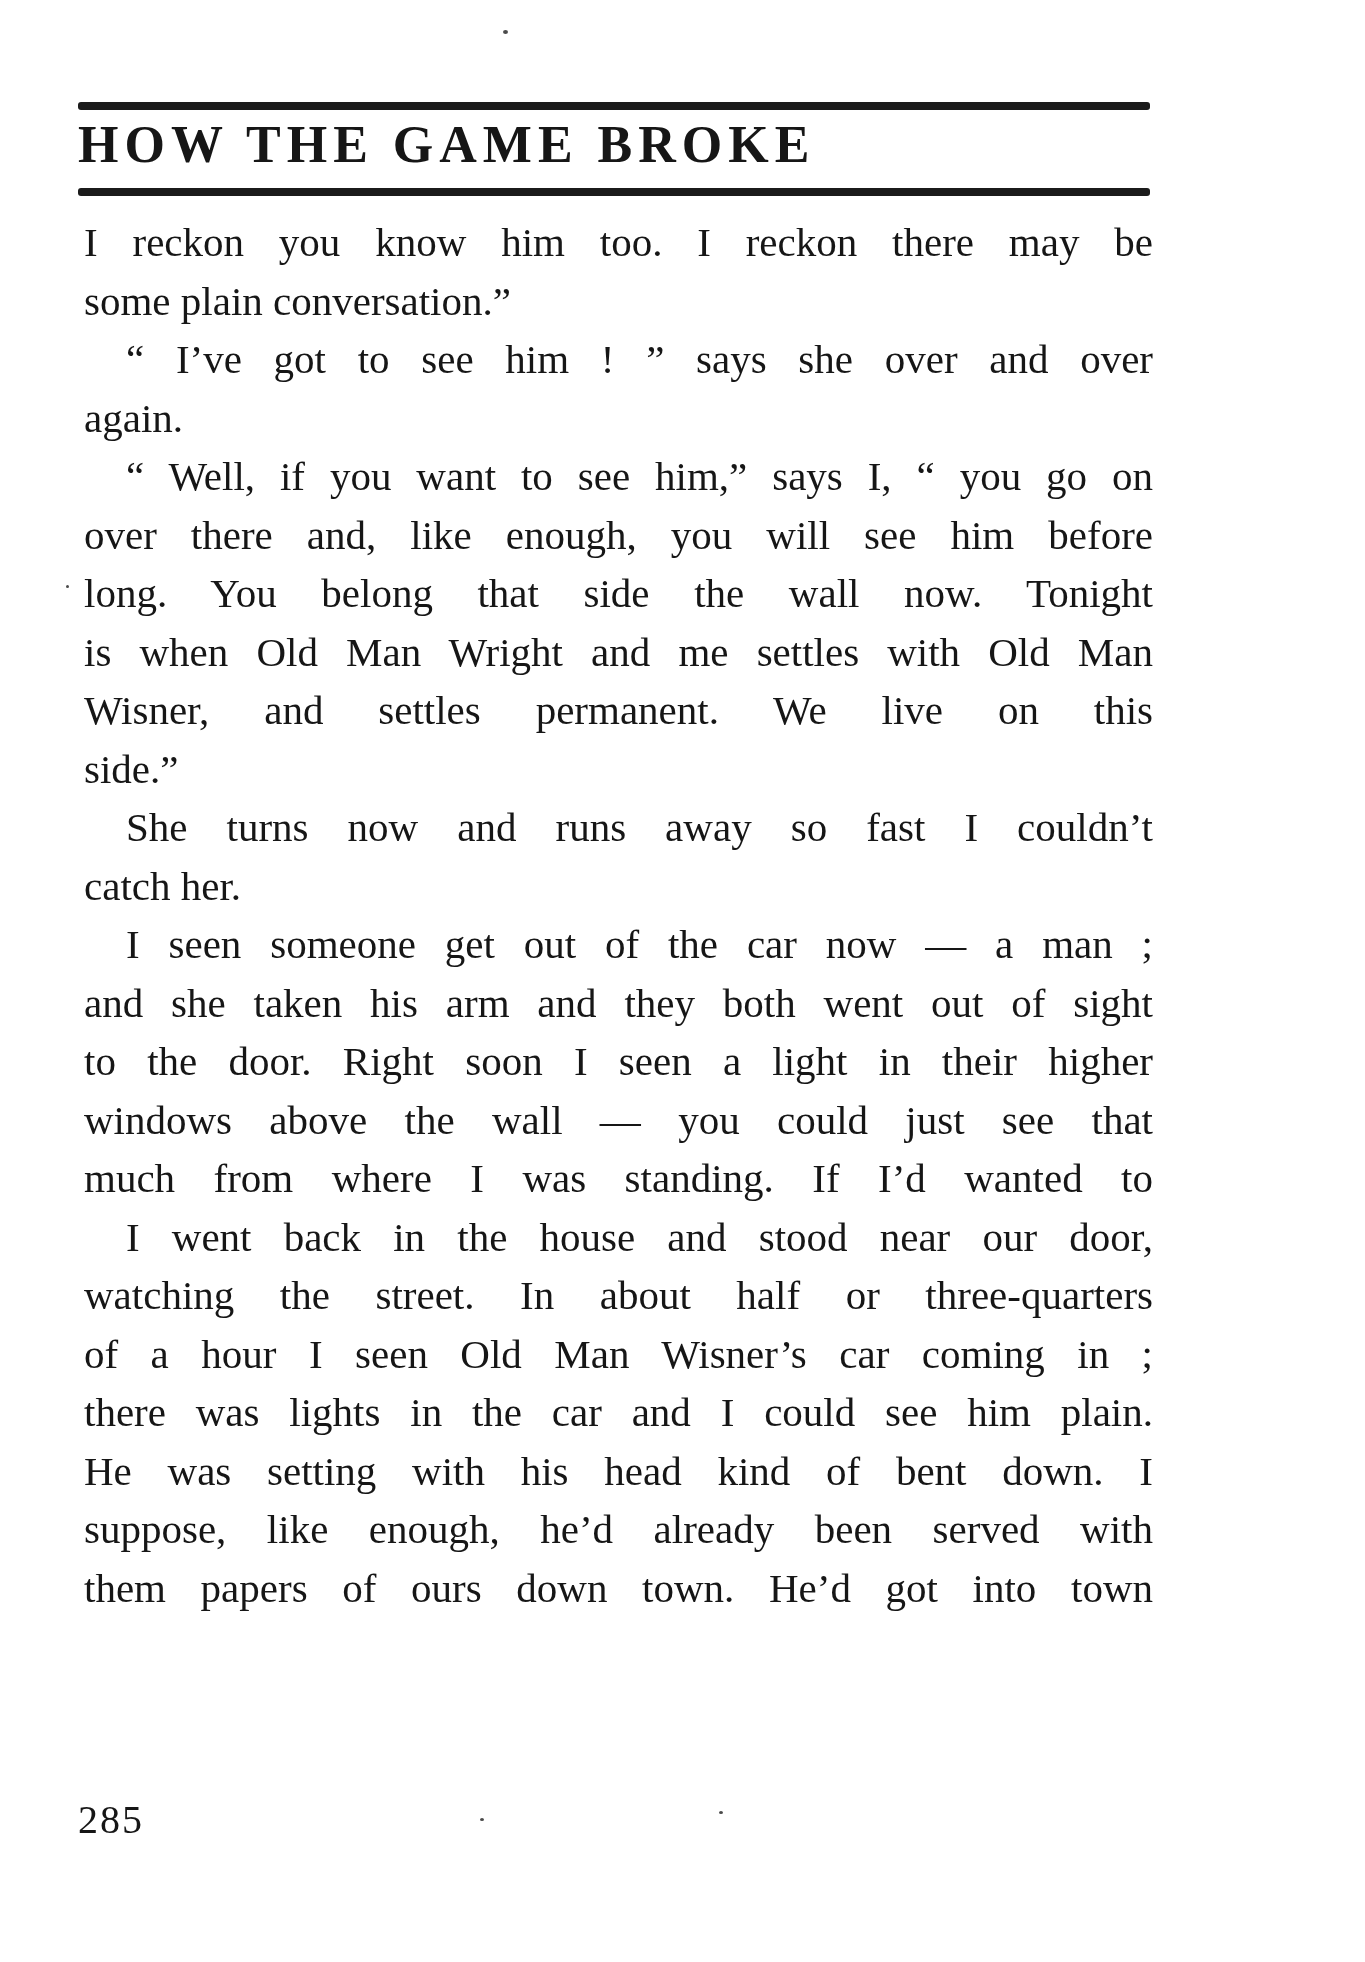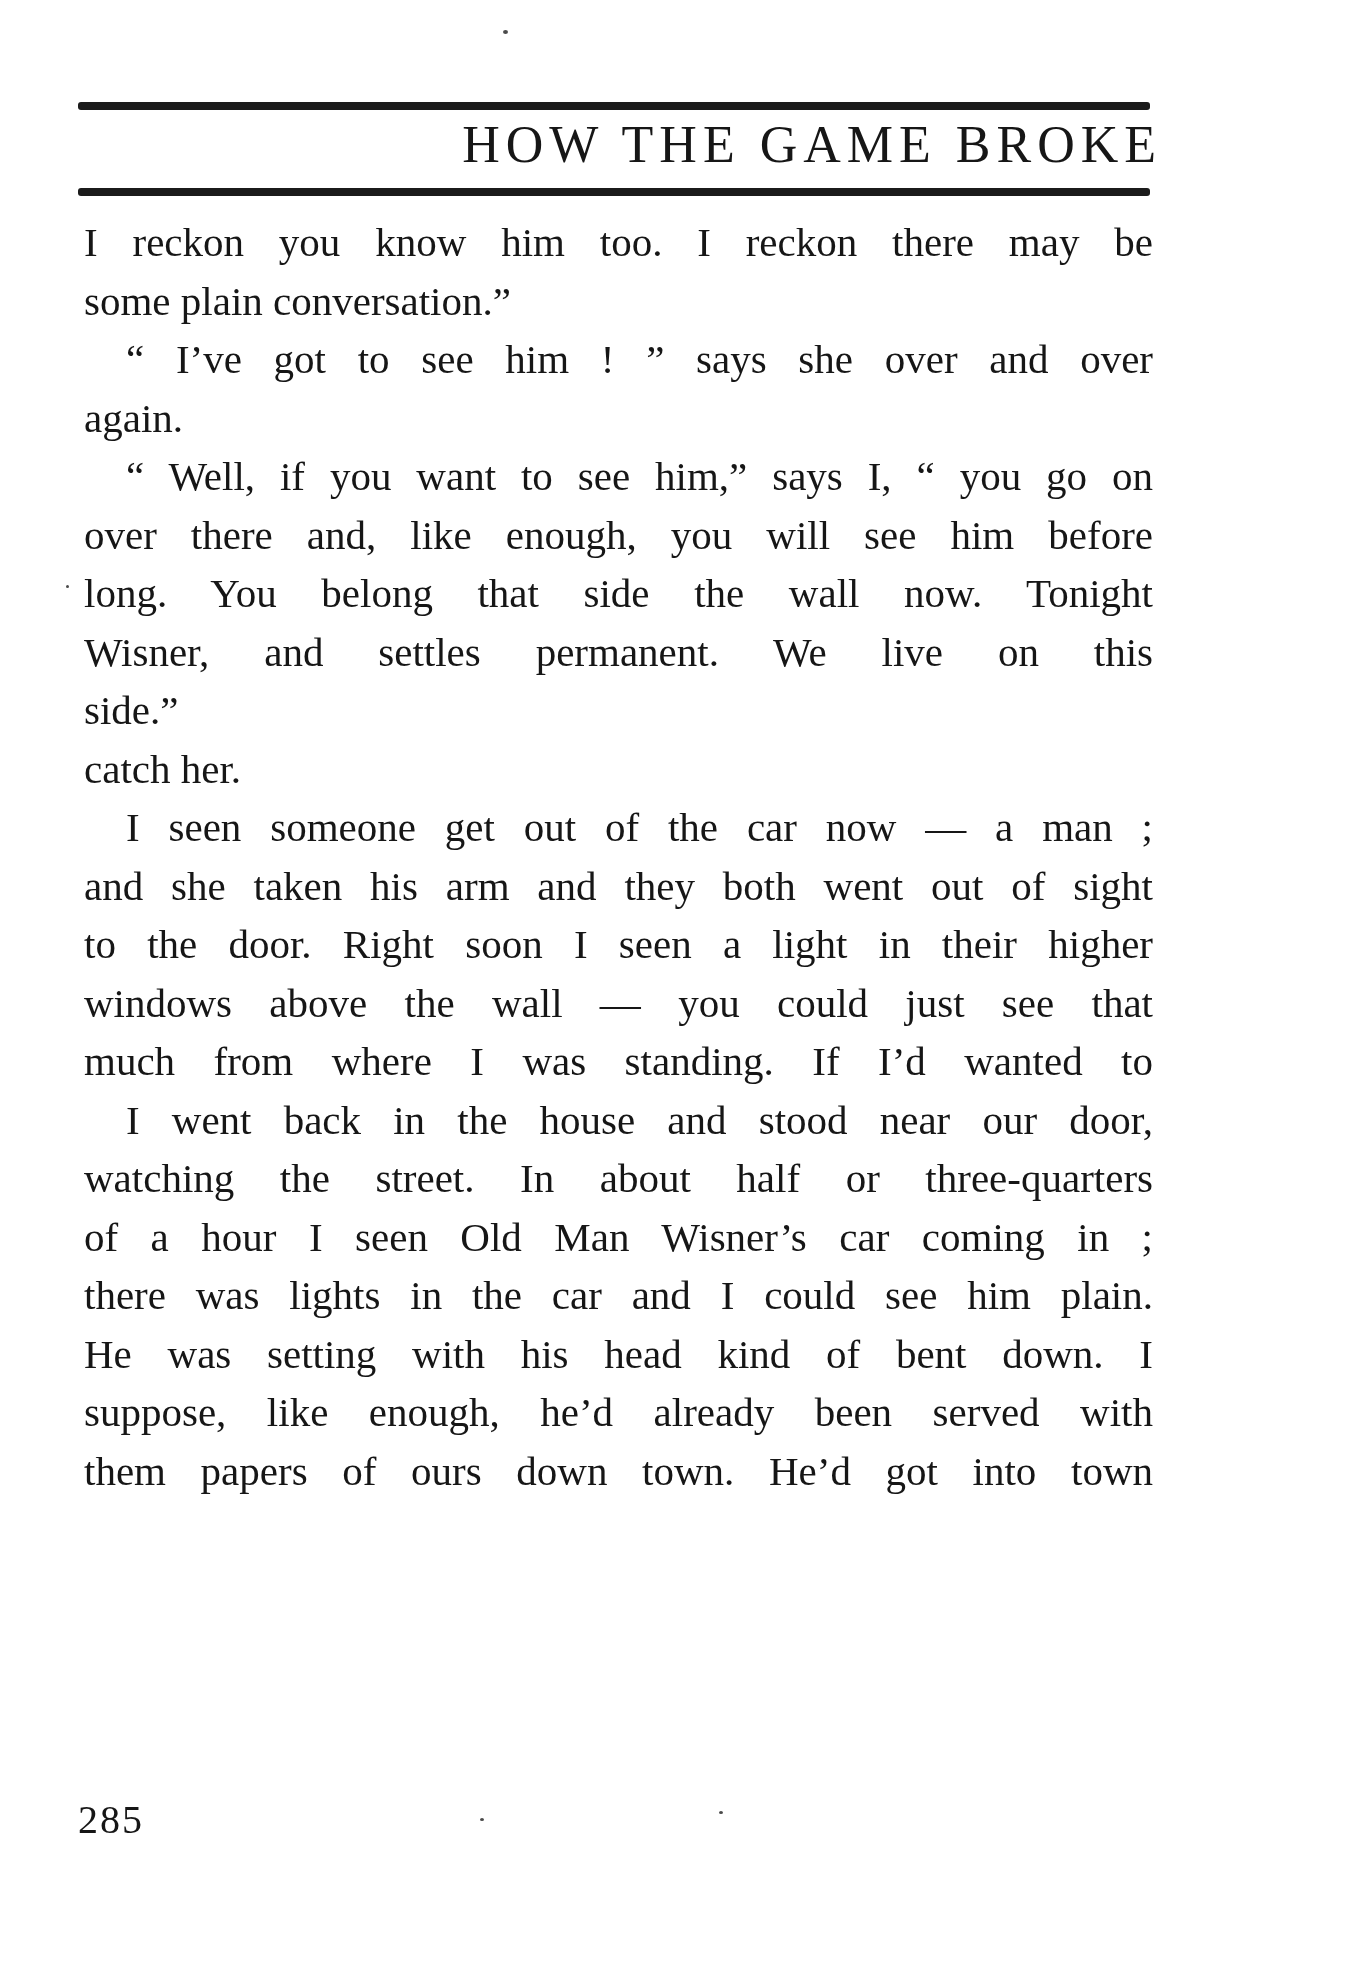--- a/index.html
+++ b/index.html
@@ -20,28 +20,28 @@
     position: absolute;
     left: 78px;
     width: 1072px;
     background: #1b1b1b;
     border-radius: 3px;
   }
   .rule-top { top: 102px; height: 8px; }
   .rule-bottom { top: 188px; height: 8px; }
   .chapter-title {
     position: absolute;
-    left: 90px;
+    left: 78px;
     width: 1072px;
     top: 112px;
     height: 66px;
     line-height: 66px;
-    text-align: right;
+    text-align: left;
     font-size: 52px;
-    font-weight: normal;
+    font-weight: bold;
     letter-spacing: 6px;
     white-space: nowrap;
   }
   .text-block {
     position: absolute;
     left: 78px;
     top: 213px;
     width: 1075px;
   }
   .para { margin: 0; padding: 0; }
@@ -93,25 +93,27 @@
 
     <div class="para">
       <div class="line indent">“ I’ve got to see him ! ” says she over and over</div>
       <div class="line short">again.</div>
     </div>
 
     <div class="para">
       <div class="line indent">“ Well, if you want to see him,” says I, “ you go on</div>
       <div class="line">over there and, like enough, you will see him before</div>
       <div class="line">long. You belong that side the wall now. Tonight</div>
+      <div class="line">is when Old Man Wright and me settles with Old Man</div>
       <div class="line">Wisner, and settles permanent. We live on this</div>
       <div class="line short">side.”</div>
     </div>
 
     <div class="para">
+      <div class="line indent">She turns now and runs away so fast I couldn’t</div>
       <div class="line short">catch her.</div>
     </div>
 
     <div class="para">
       <div class="line indent">I seen someone get out of the car now — a man ;</div>
       <div class="line">and she taken his arm and they both went out of sight</div>
       <div class="line">to the door. Right soon I seen a light in their higher</div>
       <div class="line">windows above the wall — you could just see that</div>
       <div class="line">much from where I was standing. If I’d wanted to</div>
     </div>

